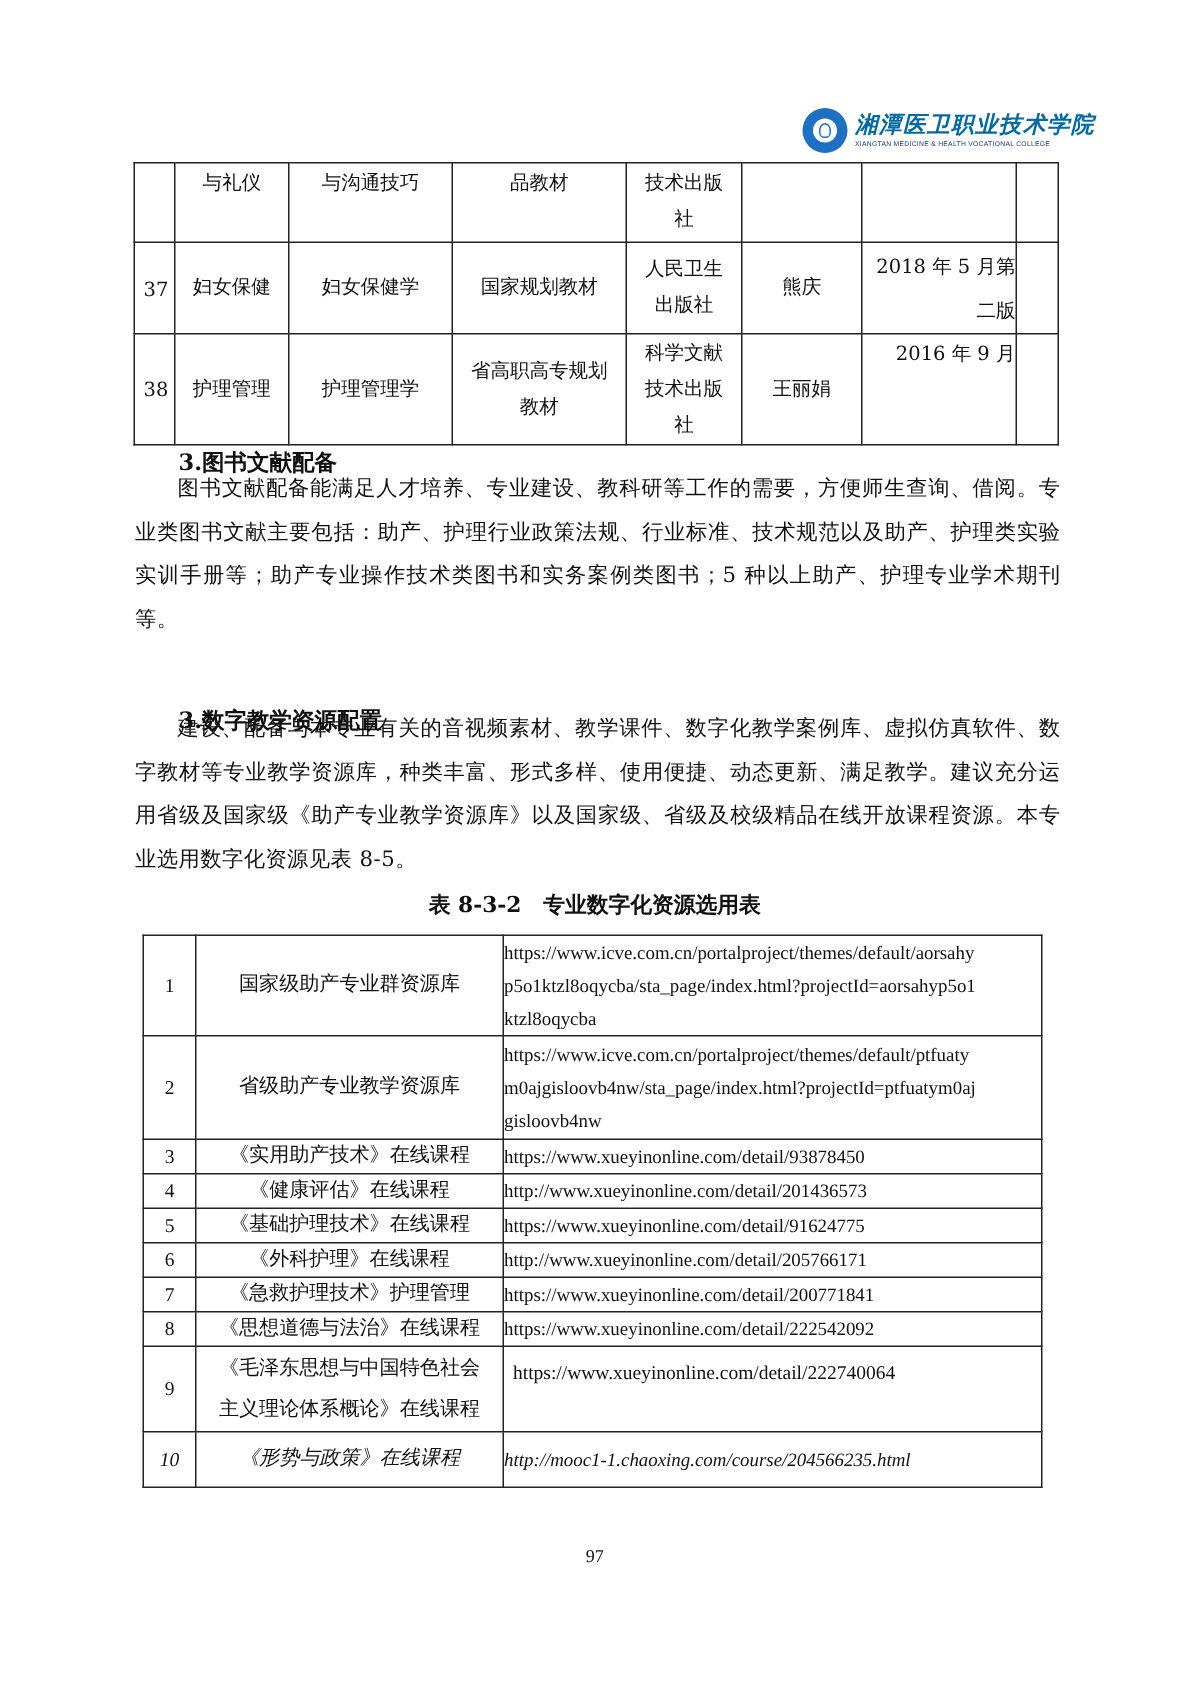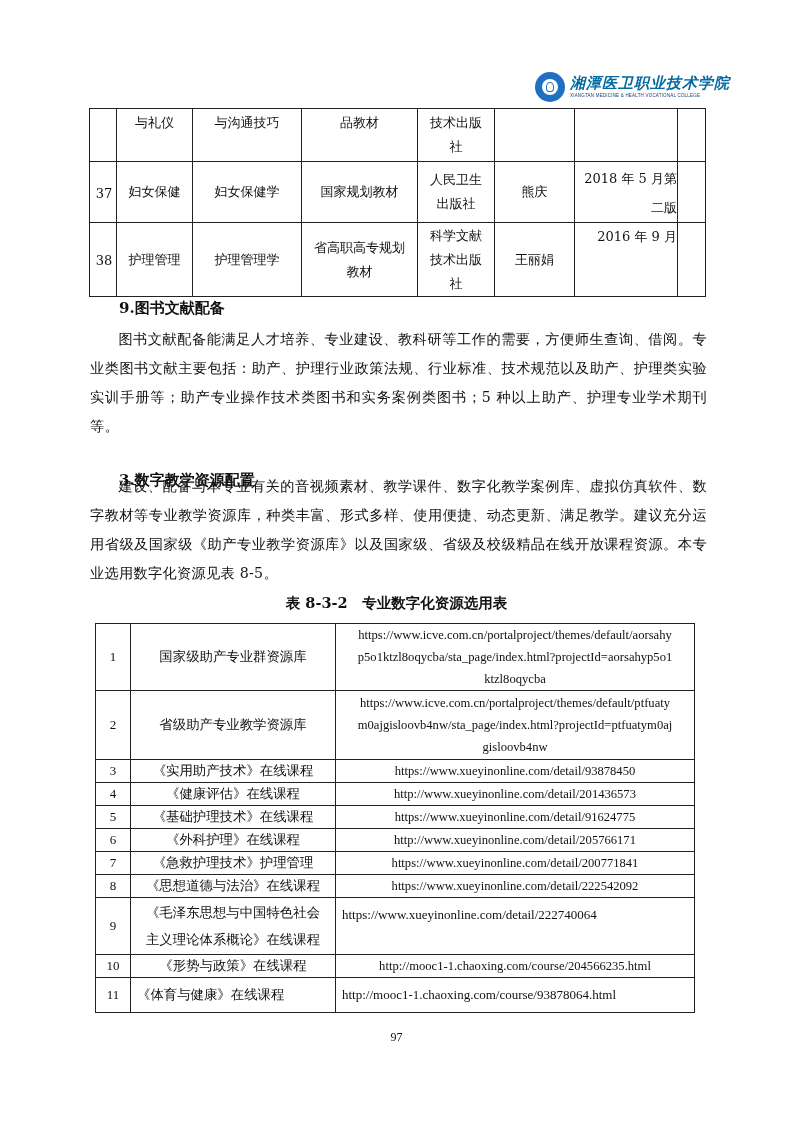--- a/index.html
+++ b/index.html
@@ -28,21 +28,21 @@
   #t1 { left: 89px; top: 108px; }
   #t1 td { vertical-align: middle; text-align: center; line-height: 24px; }
   #t1 td.top { vertical-align: top; padding-top: 2px; }
   #t1 td.left { text-align: right; padding-left: 6px; }
 
   .sec-title { font-weight: bold; font-size: 15px; font-family: "DejaVu Serif", serif; }
   .para { font-size: 14.2px; line-height: 29px; text-indent: 2em; text-align: justify; letter-spacing: 0.3px; }
 
   #t2 { left: 95px; top: 623px; }
   #t2 td { vertical-align: middle; }
-  #t2 td.url { font-family: "Liberation Serif", serif; font-size: 12.6px; text-align: center; line-height: 22px; }
+  #t2 td.url { font-family: "Liberation Serif", serif; font-size: 12.6px; text-align: left; line-height: 22px; }
   #t2 td.urlL { font-family: "Liberation Serif", serif; font-size: 13px; text-align: left; padding-left: 6px; line-height: 22px; }
   #t2 td.urlLT { vertical-align: top; padding-top: 6px; }
   #t2 td.name { text-align: center; font-size: 13.4px; }
   #t2 td.nameL { text-align: left; padding-left: 6px; font-size: 13.4px; }
   #t2 td.idx { text-align: center; font-family: "Liberation Serif", serif; font-size: 13px; }
 
   #page-num { left: 0; width: 793px; top: 1030px; text-align: center; font-size: 12px; font-family: "Liberation Serif", serif; }
 </style>
 </head>
 <body>
@@ -110,22 +110,22 @@
       <div>技术出版</div>
       <div>社</div>
     </td>
     <td>王丽娟</td>
     <td class="top left">2016 年 9 月</td>
     <td></td>
   </tr>
 </tbody>
   </table>
 
-<div class="abs sec-title" style="left:119px; top:299px;">9.图书文献配备</div>
-<div class="abs para" style="left:90px; top:325px; width:617px;">图书文献配备能满足人才培养、专业建设、教科研等工作的需要，方便师生查询、借阅。专业类图书文献主要包括：助产、护理行业政策法规、行业标准、技术规范以及助产、护理类实验实训手册等；助产专业操作技术类图书和实务案例类图书；5 种以上助产、护理专业学术期刊等。</div>
+<div class="abs sec-title" style="left:119px; top:299px;">3.图书文献配备</div>
+<div class="abs para" style="left:90px; top:312px; width:617px;">图书文献配备能满足人才培养、专业建设、教科研等工作的需要，方便师生查询、借阅。专业类图书文献主要包括：助产、护理行业政策法规、行业标准、技术规范以及助产、护理类实验实训手册等；助产专业操作技术类图书和实务案例类图书；5 种以上助产、护理专业学术期刊等。</div>
 
 <div class="abs sec-title" style="left:119px; top:471px;">3.数字教学资源配置</div>
 <div class="abs para" style="left:90px; top:472px; width:617px;">建设、配备与本专业有关的音视频素材、教学课件、数字化教学案例库、虚拟仿真软件、数字教材等专业教学资源库，种类丰富、形式多样、使用便捷、动态更新、满足教学。建议充分运用省级及国家级《助产专业教学资源库》以及国家级、省级及校级精品在线开放课程资源。本专业选用数字化资源见表 8-5。</div>
 
 <div class="abs" style="left:0; width:793px; top:594px; text-align:center; font-weight:bold; font-size:14.5px;">表 8-3-2　专业数字化资源选用表</div>
 
 <table id="t2" class="tbl">
   <colgroup>
       <col style="width:35px">
       <col style="width:205px">
@@ -181,26 +181,21 @@
         <td class="url">https://www.xueyinonline.com/detail/222542092</td>
       </tr>
       <tr style="height: 57px;">
         <td class="idx">9</td>
         <td class="name">
           <div style="line-height: 27px;">《毛泽东思想与中国特色社会</div>
           <div style="line-height: 27px;">主义理论体系概论》在线课程</div>
         </td>
         <td class="urlL urlLT">https://www.xueyinonline.com/detail/222740064</td>
       </tr>
-      <tr style="height: 23px;">
+      <tr style="height: 37px; font-style: italic;">
         <td class="idx">10</td>
         <td class="name">《形势与政策》在线课程</td>
         <td class="url">http://mooc1-1.chaoxing.com/course/204566235.html</td>
       </tr>
-      <tr style="height: 35px;">
-        <td class="idx">11</td>
-        <td class="nameL">《体育与健康》在线课程</td>
-        <td class="urlL">http://mooc1-1.chaoxing.com/course/93878064.html</td>
-      </tr>
     </tbody>
 </table>
 
 <div id="page-num" class="abs">97</div>
 
 </body></html>

